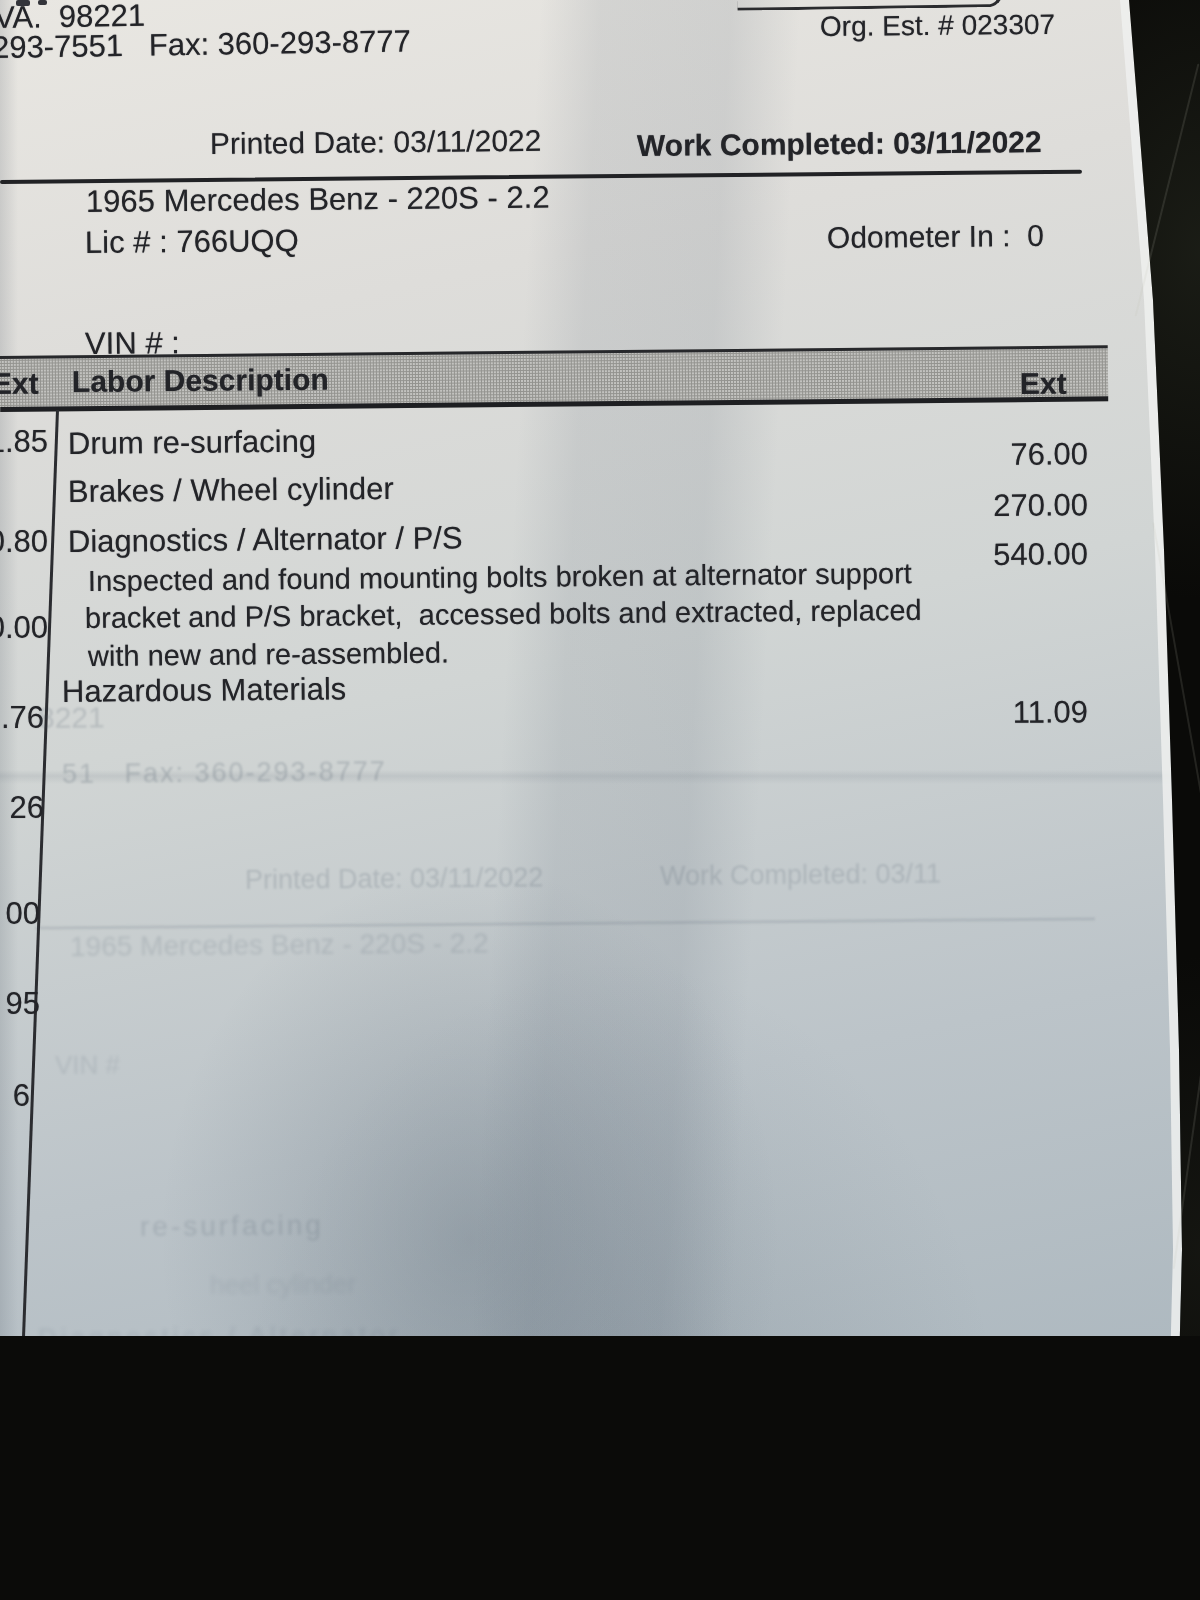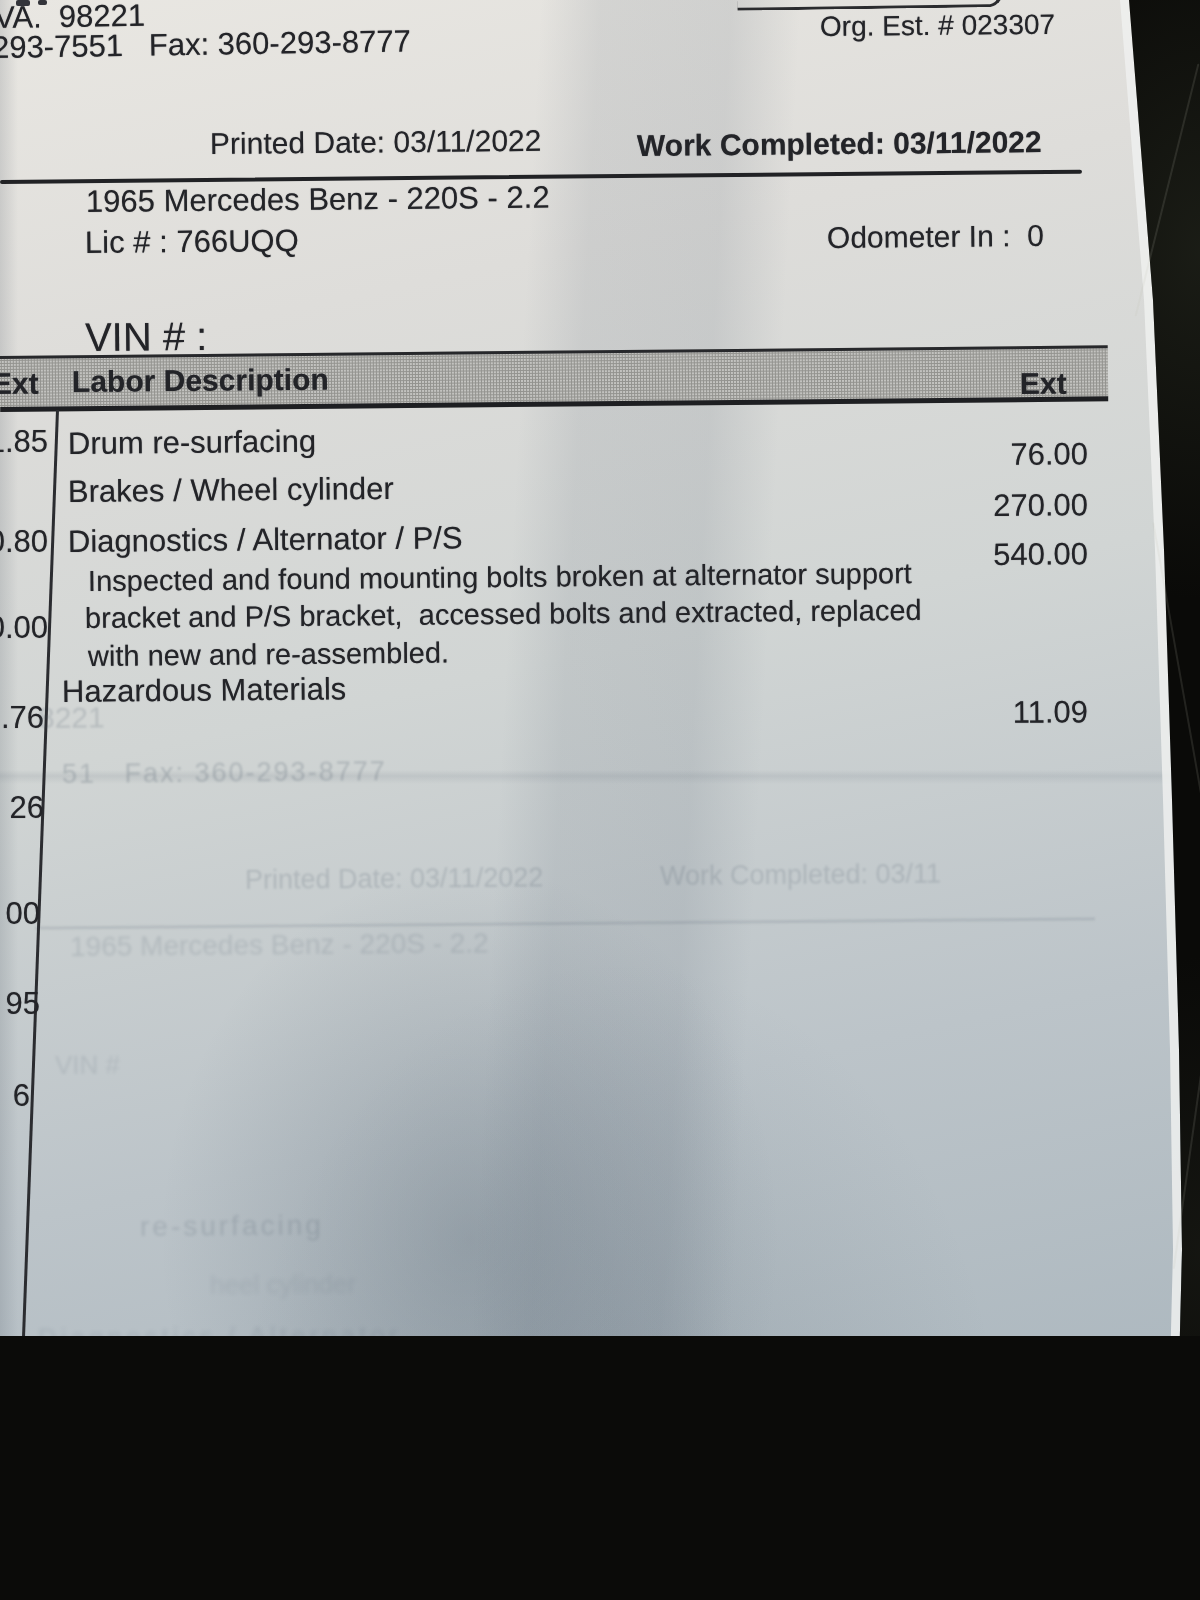--- a/index.html
+++ b/index.html
@@ -91,21 +91,21 @@
   <div class="t" style="left:820px;top:12px;font-size:28px;">Org. Est. # 023307</div>
 
   <div class="t" style="left:210px;top:128px;font-size:30px;">Printed Date: 03/11/2022</div>
   <div class="t b" style="left:637px;top:130px;font-size:30px;">Work Completed: 03/11/2022</div>
 
   <div class="rule" style="left:0;top:180px;width:1082px;height:4px;border-radius:2px;"></div>
 
   <div class="t" style="left:86px;top:186px;font-size:31px;">1965 Mercedes Benz - 220S - 2.2</div>
   <div class="t" style="left:85px;top:227px;font-size:31px;">Lic # : 766UQQ</div>
   <div class="t" style="left:827px;top:222px;font-size:30px;">Odometer In :  0</div>
-  <div class="t" style="left:85px;top:316px;font-size:40px;">VIN # :</div>
+  <div class="t" style="left:85px;top:328px;font-size:31px;">VIN # :</div>
 
   <div id="band"></div>
   <div class="t b" style="left:-8px;top:368px;font-size:30px;">Ext</div>
   <div class="t b" style="left:72px;top:366px;font-size:30px;">Labor Description</div>
   <div class="t b" style="left:1020px;top:368px;font-size:30px;">Ext</div>
 
   <div style="position:absolute;left:56px;top:410px;width:3px;height:1195px;background:#2b2c30;transform:rotate(2.1deg);transform-origin:0 0;"></div>
 
   <div class="num" style="top:424px;">1.85</div>
   <div class="num" style="top:524px;">0.80</div>

